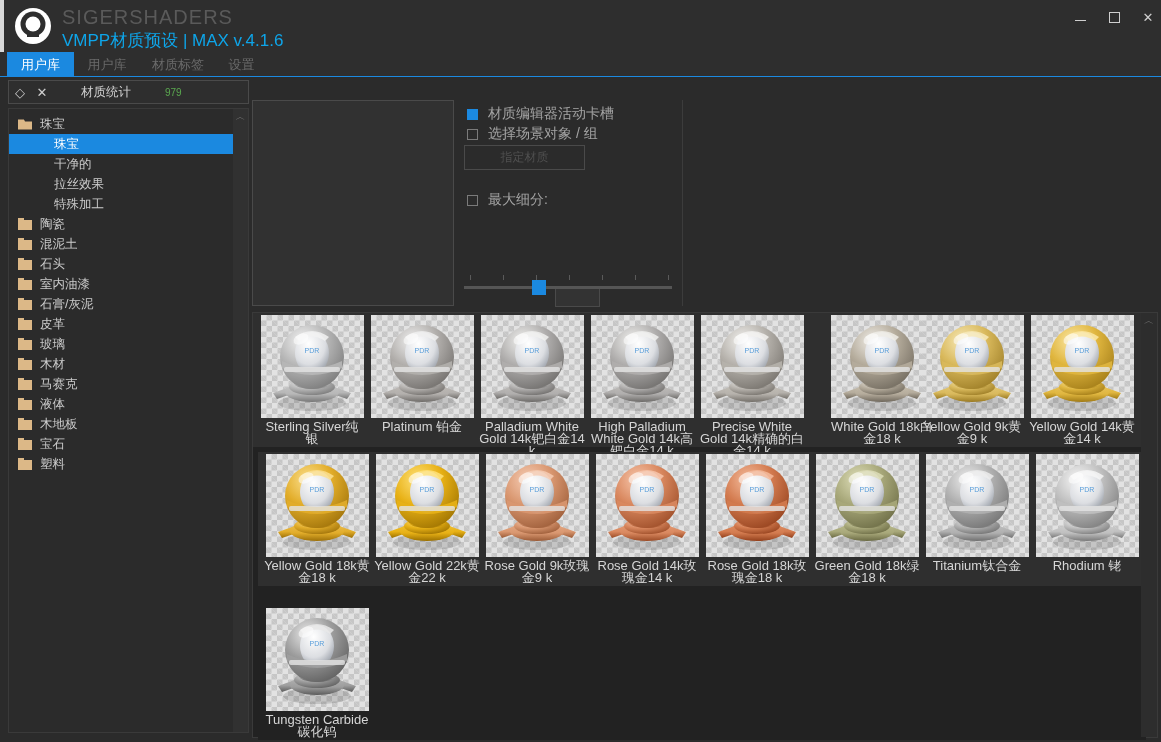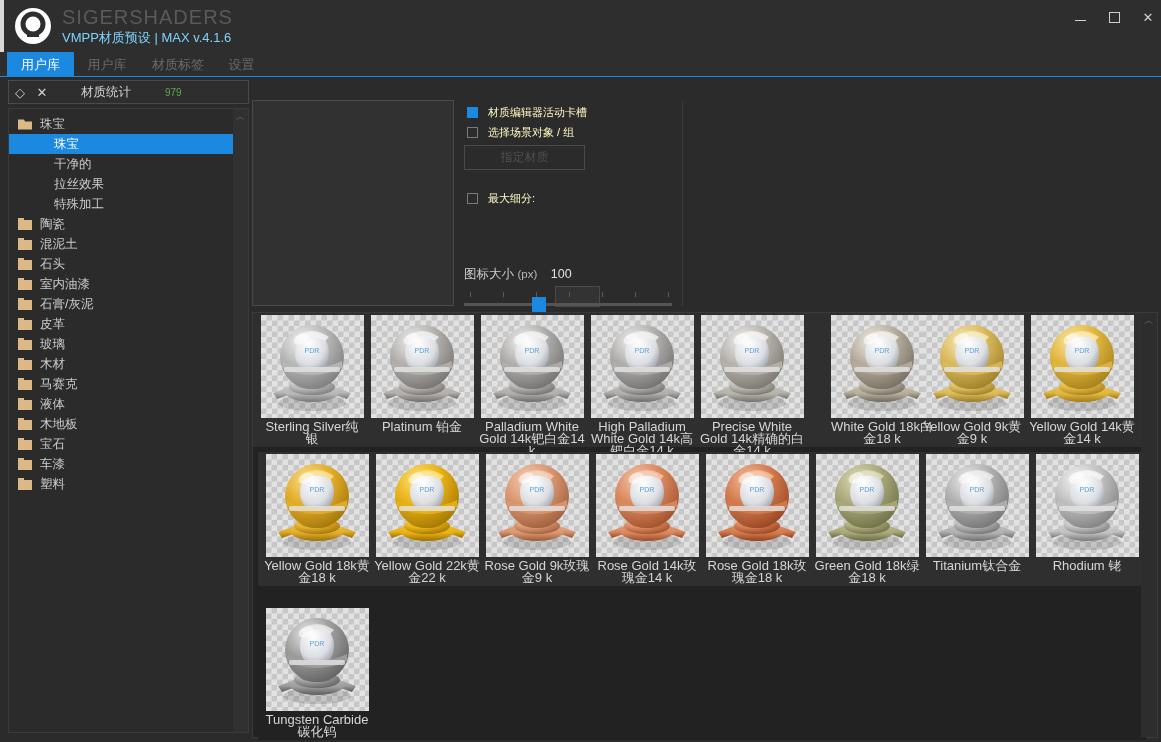--- a/index.html
+++ b/index.html
@@ -20,21 +20,21 @@
   .logo {
     position: absolute; left: 14px; top: 7px; width: 38px; height: 38px;
   }
   .logo svg { display: block; }
   .brand {
     position: absolute; left: 62px; top: 6px;
     font-size: 20px; letter-spacing: 1px; color: #5a5a5a; font-weight: 400;
   }
   .subtitle {
     position: absolute; left: 62px; top: 29px;
-    font-size: 13px; color: #7dd3fc;
+    font-size: 17px; color: #0ea5e9;
   }
   .wbtn {
     position: absolute; top: 4px; width: 36px; height: 26px;
     display: flex; align-items: center; justify-content: center;
     color: #cfcfcf; font-size: 13px; cursor: default;
   }
   .wbtn.min { left: 1062px; }
   .wbtn.max { left: 1096px; }
   .wbtn.close { left: 1130px; }
   .wbtn .bar-min { width: 11px; height: 1px; background: #cfcfcf; margin-top: 6px; }
@@ -111,21 +111,21 @@
   }
 
   
   .options { position: absolute; left: 462px; top: 100px; width: 222px; height: 206px; }
   .opt-row { position: absolute; display: flex; align-items: center; }
   .cbx {
     width: 11px; height: 11px; border: 1px solid #7a7a7a; background: #2b2b2b;
     margin-right: 10px; flex: none; cursor: default;
   }
   .cbx.on { background: #1b89e0; border-color: #1b89e0; }
-  .opt-label { font-size: 11px; color: #fef9c3; }
+  .opt-label { font-size: 14px; color: #a3a3a3; }
   .r1 { left: 5px; top: 5px; }
   .r2 { left: 5px; top: 25px; }
   .assign-btn {
     position: absolute; left: 2px; top: 45px; width: 121px; height: 25px;
     border: 1px solid #4a4a4a; background: #2b2b2b; color: #4f4f4f;
     font-size: 12px; display: flex; align-items: center; justify-content: center;
     cursor: default;
   }
   .r3 { left: 5px; top: 91px; }
   .subdiv-input {
@@ -319,26 +319,20 @@
           <div class="tnode">
             <span class="folder">
               <i></i>
             </span>
             <span>宝石</span>
           </div>
           <div class="tnode">
             <span class="folder">
               <i></i>
             </span>
-            <span>车漆</span>
-          </div>
-          <div class="tnode">
-            <span class="folder">
-              <i></i>
-            </span>
             <span>塑料</span>
           </div>
         </div>
       <div class="tree-scroll">
         <div class="arrow">︿</div>
       </div>
     </div>
   </div>
 
   <div class="preview"></div>
@@ -353,25 +347,20 @@
       <span class="opt-label">选择场景对象 / 组</span>
     </div>
     <div class="assign-btn">指定材质</div>
     <div class="opt-row r3">
       <span class="cbx"></span>
       <span class="opt-label">最大细分:</span>
     </div>
     <div class="subdiv-input"></div>
 
     <div class="slider-wrap">
-      <div class="slider-label">
-        <span>图标大小</span>
-        <span class="unit">(px)</span>
-        <span class="val">100</span>
-      </div>
       <div class="ticks">
         <span style="left:6px"></span>
           <span style="left:39px"></span>
           <span style="left:72px"></span>
         <span style="left:105px"></span>
           <span style="left:138px"></span>
           <span style="left:171px"></span>
         <span style="left:204px"></span>
       </div>
       <div class="track">

